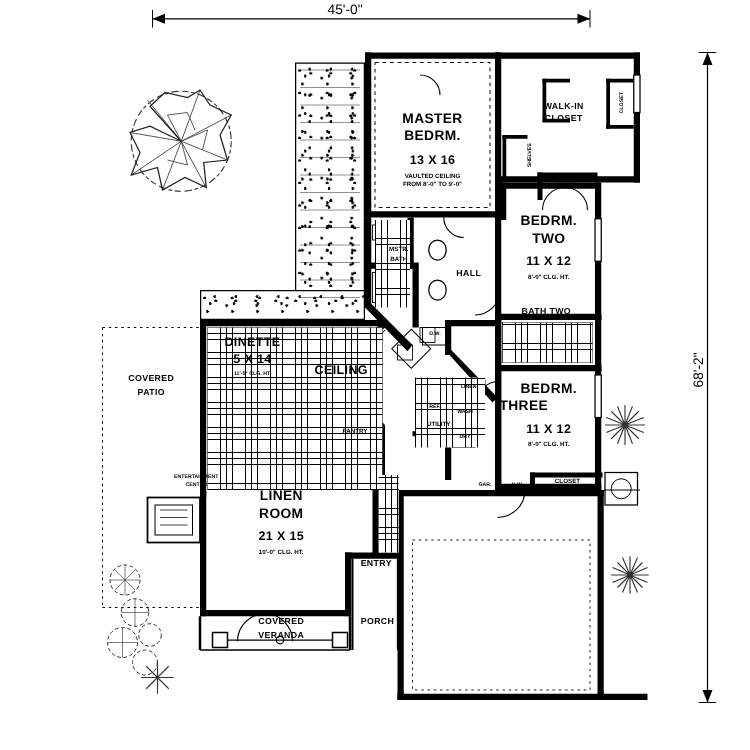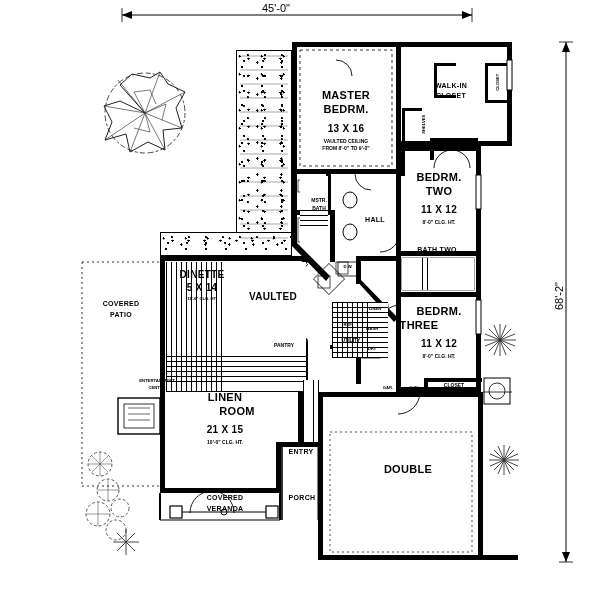--- a/index.html
+++ b/index.html
@@ -252,55 +252,54 @@
 
   <div class="lbl sm" style="left:354px;top:216px;width:42px;">HALL</div>
 
   <div class="lbl xs" style="left:302px;top:198px;width:34px;">MSTR.</div>
   <div class="lbl xs" style="left:302px;top:206px;width:34px;">BATH</div>
 
   <div class="lbl med" style="left:170px;top:270px;width:64px;">DINETTE</div>
   <div class="lbl med" style="left:170px;top:283px;width:64px;">5 X 14</div>
   <div class="lbl tiny" style="left:170px;top:297px;width:64px;">11'-0" CLG. HT.</div>
 
-  <div class="lbl med" style="left:240px;top:292px;width:66px;">VAULTED</div>
+  <div class="lbl med" style="left:240px;top:292px;width:66px;">CEILING</div>
 
   <div class="lbl xs" style="left:262px;top:343px;width:44px;">PANTRY</div>
 
   <div class="lbl xs" style="left:332px;top:338px;width:38px;">UTILITY</div>
 
   <div class="lbl tiny" style="left:362px;top:307px;width:26px;">LINEN</div>
   <div class="lbl tiny" style="left:362px;top:327px;width:20px;">WASH</div>
   <div class="lbl tiny" style="left:362px;top:347px;width:20px;">DRY</div>
 
   <div class="lbl tiny" style="left:338px;top:265px;width:20px;">D.W.</div>
   <div class="lbl tiny" style="left:338px;top:323px;width:20px;">REF.</div>
 
   <div class="lbl tiny" style="left:378px;top:386px;width:20px;">GAR.</div>
   <div class="lbl tiny" style="left:404px;top:386px;width:20px;">H.W.</div>
 
   <div class="lbl blk" style="left:180px;top:392px;width:90px;">LINEN</div>
-  <div class="lbl blk" style="left:192px;top:406px;width:90px;">ROOM</div>
+  <div class="lbl blk" style="left:180px;top:406px;width:90px;">ROOM</div>
   <div class="lbl med" style="left:180px;top:425px;width:90px;">21 X 15</div>
   <div class="lbl xs" style="left:180px;top:440px;width:90px;">10'-0" CLG. HT.</div>
 
   <div class="lbl tiny" style="left:126px;top:379px;width:62px;">ENTERTAINMENT</div>
   <div class="lbl tiny" style="left:126px;top:386px;width:62px;">CENTER</div>
 
   <div class="lbl sm" style="left:84px;top:300px;width:74px;">COVERED</div>
   <div class="lbl sm" style="left:84px;top:311px;width:74px;">PATIO</div>
 
   <div class="lbl sm" style="left:182px;top:494px;width:86px;">COVERED</div>
   <div class="lbl sm" style="left:182px;top:505px;width:86px;">VERANDA</div>
 
   <div class="lbl sm" style="left:280px;top:494px;width:44px;">PORCH</div>
 
   <div class="lbl sm" style="left:280px;top:448px;width:42px;">ENTRY</div>
 
-  <div class="lbl blk" style="left:350px;top:464px;width:116px;">DOUBLE</div>
 
   <svg class="ov">
 
     <g stroke="#555" stroke-width="0.8" fill="none">
       <circle cx="145" cy="113" r="40" stroke="#333" stroke-width="0.9" stroke-dasharray="5 2 3 2 6 3"></circle>
       <path d="M145,113 L118,80 M145,113 L160,72 M145,113 L185,92 M145,113 L182,128
                M145,113 L165,150 M145,113 L130,152 M145,113 L105,140 M145,113 L104,106"></path>
       <path d="M145,113 L120,85 L132,74 L150,78 L160,72 L168,84 L185,92 L176,108 L182,128
                L163,130 L165,150 L148,142 L130,152 L126,134 L105,140 L112,122 L104,106 L120,101 Z" stroke="#222" stroke-width="1" fill="none"></path>
       <path d="M145,113 L134,92 L150,90 L156,104 M145,113 L166,104 L162,120 M145,113 L150,132 L134,128" stroke="#444" stroke-width="0.7"></path>

